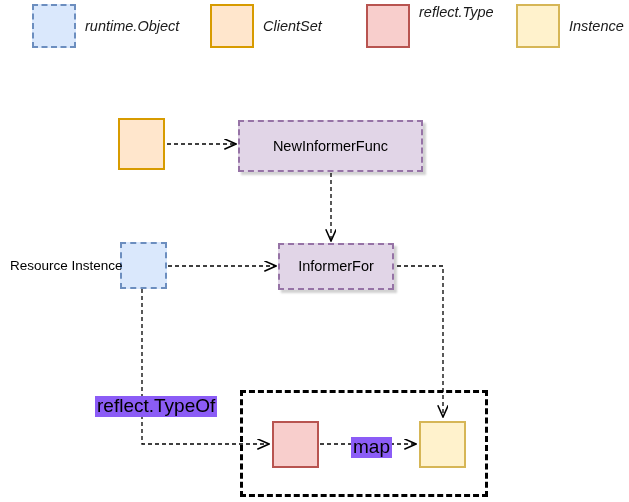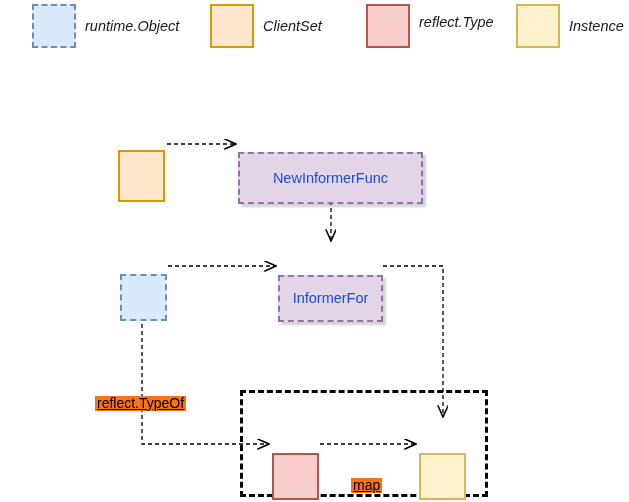--- a/index.html
+++ b/index.html
@@ -26,23 +26,22 @@
     pointer-events: none;
   }
   .node {
     position: absolute;
     box-sizing: border-box;
     display: flex;
     align-items: center;
     justify-content: center;
     text-align: center;
     font-size: 14.5px;
-    color: #1d4ed8;
+    color: #000000;
     line-height: 1.15;
-    margin-top: 32px;
   }
   
   .legend-swatch {
     position: absolute;
     box-sizing: border-box;
   }
   .legend-label {
     position: absolute;
     font-size: 14.5px;
     color: #1a1a1a;
@@ -88,27 +87,26 @@
     box-shadow: 3px 3px 2px rgba(0,0,0,0.18);
   }
   .group-box {
     position: absolute;
     box-sizing: border-box;
     border: 3px dashed #000000;
     background: transparent;
   }
   .edge-label {
     position: absolute;
-    font-size: 14px;
+    font-size: 19px;
     color: #000000;
-    background: #f97316;
+    background: #8b5cf6;
     white-space: nowrap;
     padding: 0 2px;
     line-height: 1.1;
-    text-decoration: underline;
   }
   .side-label {
     position: absolute;
     font-size: 13.5px;
     color: #000000;
     white-space: nowrap;
     line-height: 1.1;
   }
 </style>
 </head>
@@ -136,37 +134,38 @@
     <path d="M320,444 L416,444" fill="none" stroke="#000000" stroke-width="1.3" stroke-dasharray="4 3" marker-end="url(#arrow)"></path>
   </svg>
 
   <div class="legend-swatch sw-runtime" style="left:32px; top:4px; width:44px; height:44px;"></div>
   <div class="legend-label" style="left:85px; top:18px;">runtime.Object</div>
 
   <div class="legend-swatch sw-clientset" style="left:210px; top:4px; width:44px; height:44px;"></div>
   <div class="legend-label" style="left:263px; top:18px;text-align:right;">ClientSet</div>
 
   <div class="legend-swatch sw-reflect" style="left:366px; top:4px; width:44px; height:44px;"></div>
-  <div class="legend-label" style="left:419px; top:14px;text-align:right;">reflect.Type</div>
+  <div class="legend-label" style="left:419px; top:4px;text-align:right;">reflect.Type</div>
 
   <div class="legend-swatch sw-informer" style="left:516px; top:4px; width:44px; height:44px;"></div>
   <div class="legend-label" style="left:569px; top:18px;">Instence</div>
 
   <div class="group-box" style="left:240px; top:390px; width:248px; height:107px;"></div>
 
   <div class="node n-clientset" style="left:118px; top:118px; width:47px; height:52px;"></div>
 
   <div class="node n-purple" style="left:238px; top:120px; width:185px; height:52px;">NewInformerFunc</div>
 
   <div class="node n-runtime" style="left:120px; top:242px; width:47px; height:47px;"></div>
 
-  <div class="node n-purple" style="left:278px; top:243px; width:105px; height:47px;">InformerFor</div>
+  <div class="node n-purple" style="left:278px; top:243px; width:116px; height:47px;">InformerFor</div>
 
   <div class="node n-reflect" style="left:272px; top:421px; width:47px; height:47px;"></div>
 
   <div class="node n-informer" style="left:419px; top:421px; width:47px; height:47px;"></div>
 
+  <div class="side-label" style="left:10px; top:259px;">Resource Instence</div>
 
   <div class="edge-label" style="left:95px; top:396px;">reflect.TypeOf</div>
 
-  <div class="edge-label" style="left:351px; top:437px;margin-top:41px;">map</div>
+  <div class="edge-label" style="left:351px; top:437px;">map</div>
 
 </div>
 
 </body></html>

